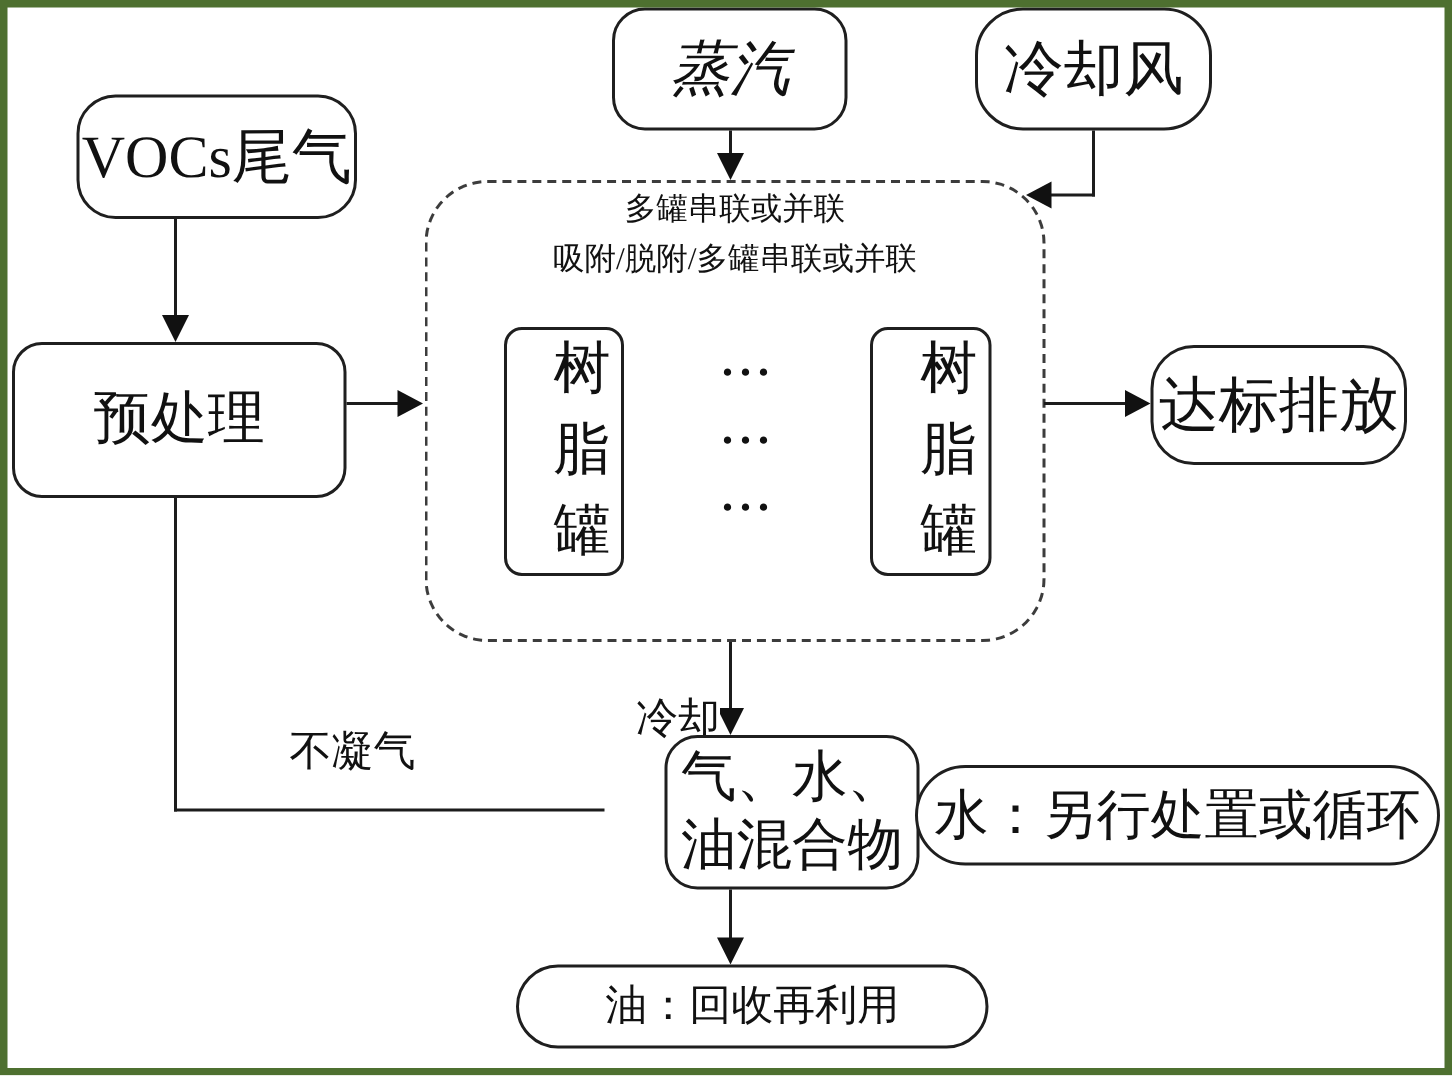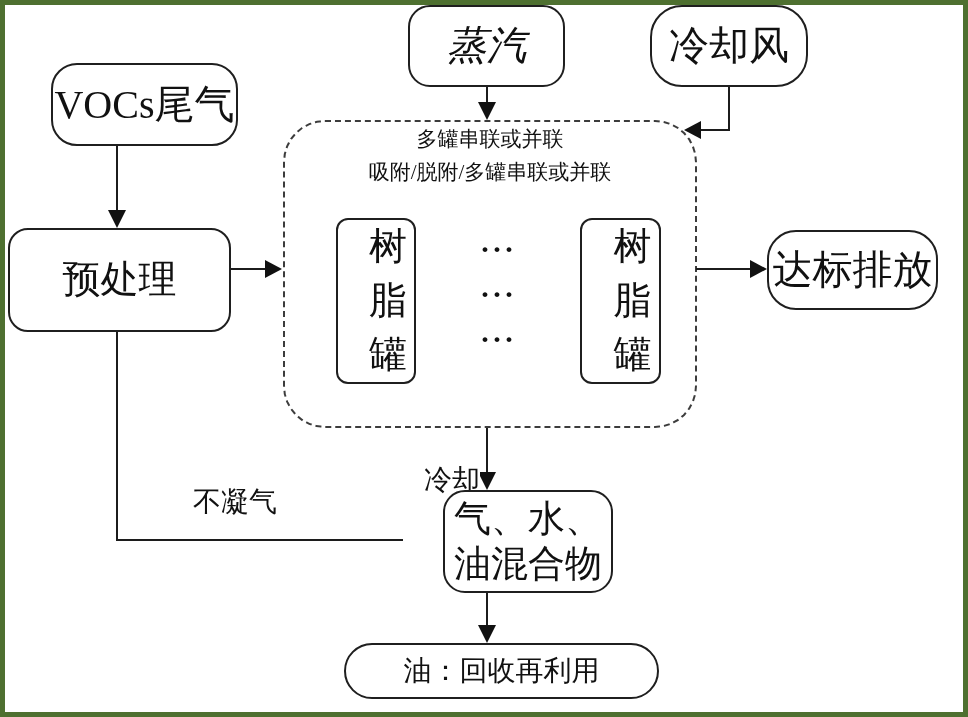--- a/index.html
+++ b/index.html
@@ -120,20 +120,23 @@
 
   <div class="node" style="left:767px;top:230px;width:171px;height:80px;border-radius:29px;font-size:40px;">
     <span>达标排放</span>
   </div>
 
   <div class="node" style="left:403px;top:490px;width:170px;height:103px;border-radius:22px;margin-left:40px;">
     <div style="font-size:37px;line-height:1.2;">气、水、</div>
     <div style="font-size:37px;line-height:1.2;">油混合物</div>
   </div>
 
+  <div class="node" style="left:610px;top:510px;width:350px;height:67px;border-radius:34px;font-size:36px;">
+    <span>水：另行处置或循环</span>
+  </div>
 
   <div class="node" style="left:344px;top:643px;width:315px;height:56px;border-radius:34px;font-size:28px;">
     <span>油：回收再利用</span>
   </div>
 
   <div class="edge-label" style="left:424px;top:441px;margin-top:24px;">冷却</div>
   <div class="edge-label" style="left:193px;top:487px;">不凝气</div>
 
   <div class="edge" style="left:116px;top:146px;width:2px;height:66px;"></div>
   <div class="arr arr-down" style="left:108px;top:210px;"></div>

